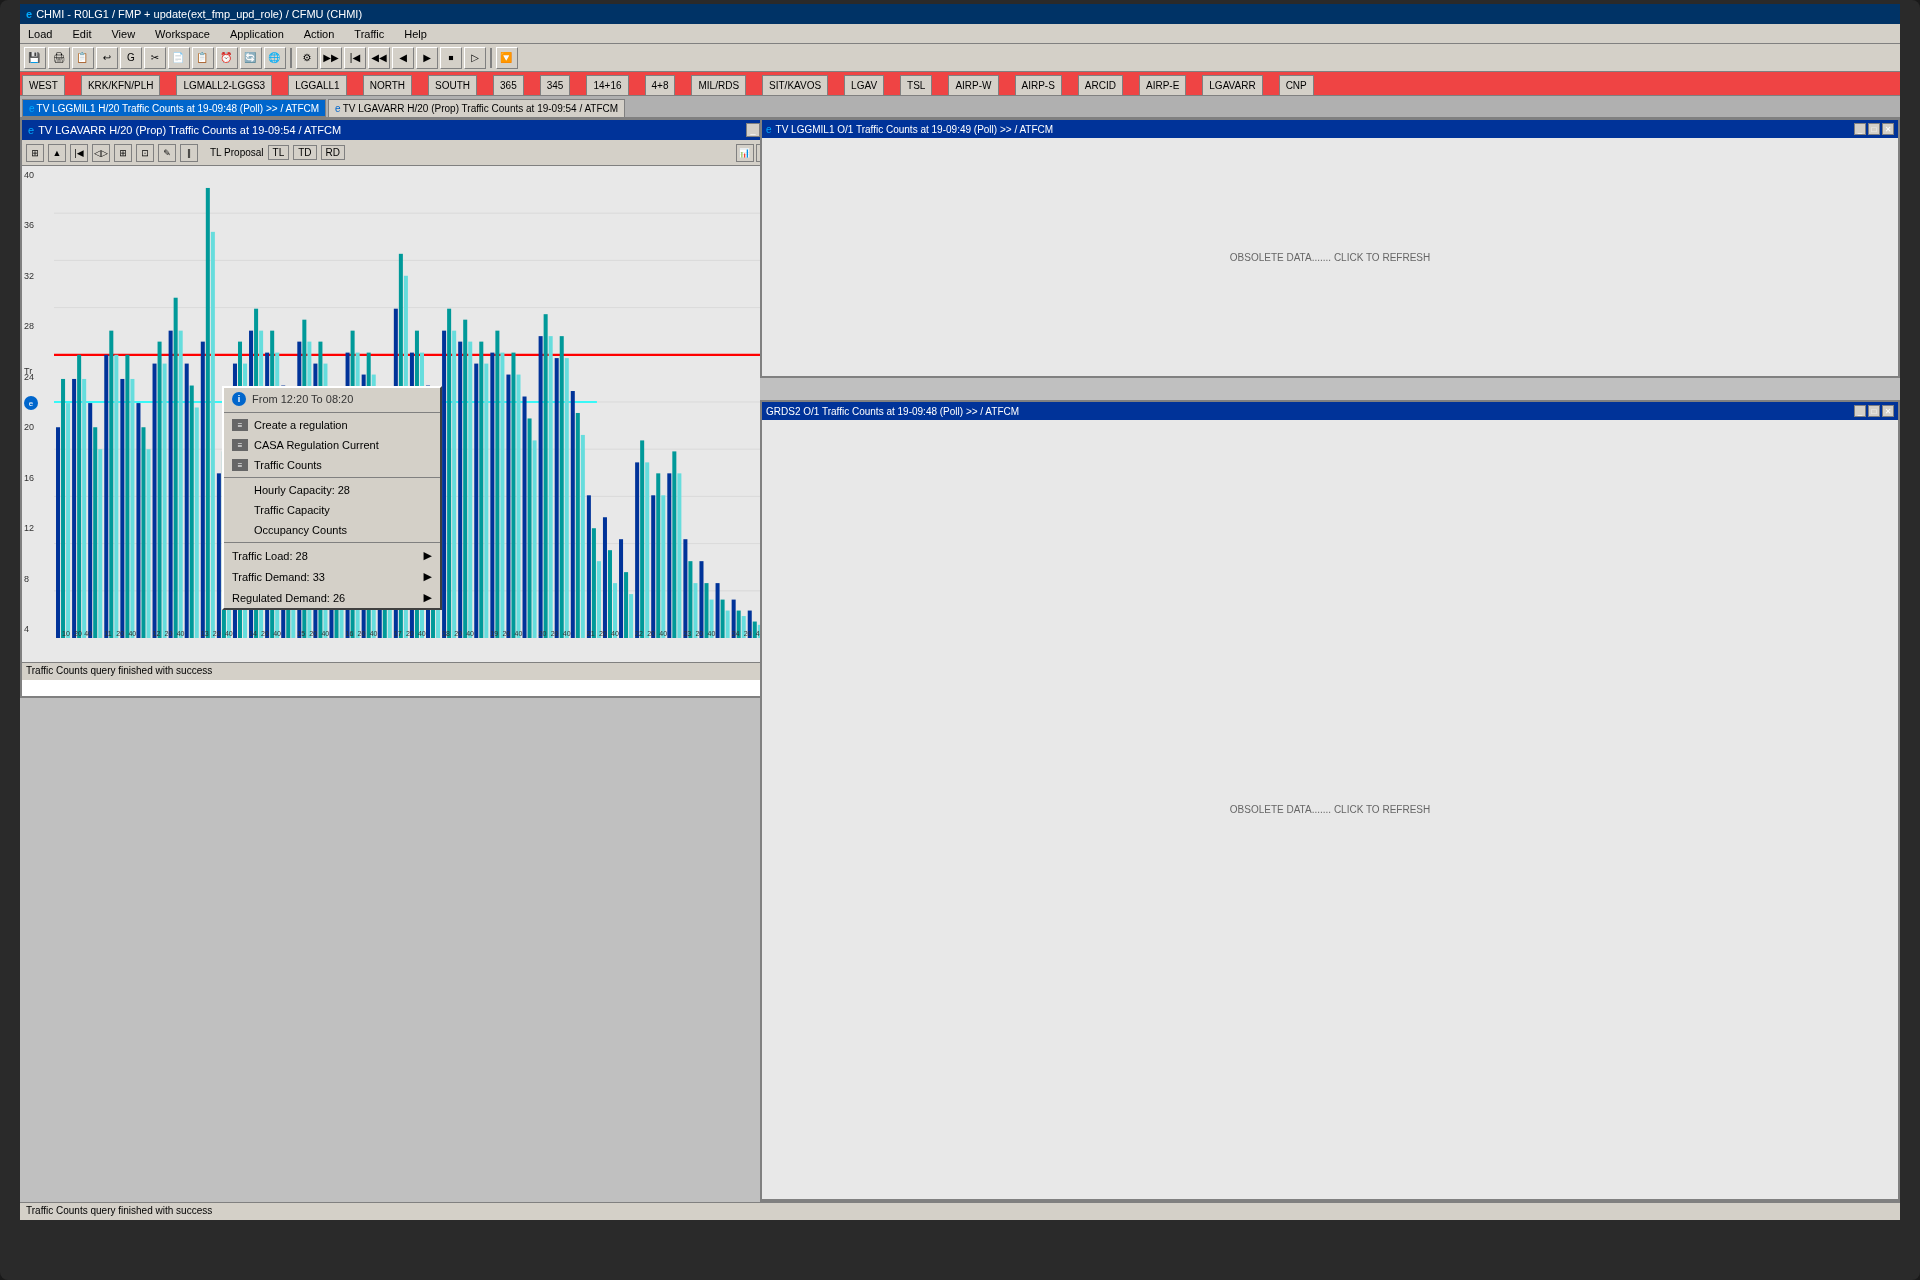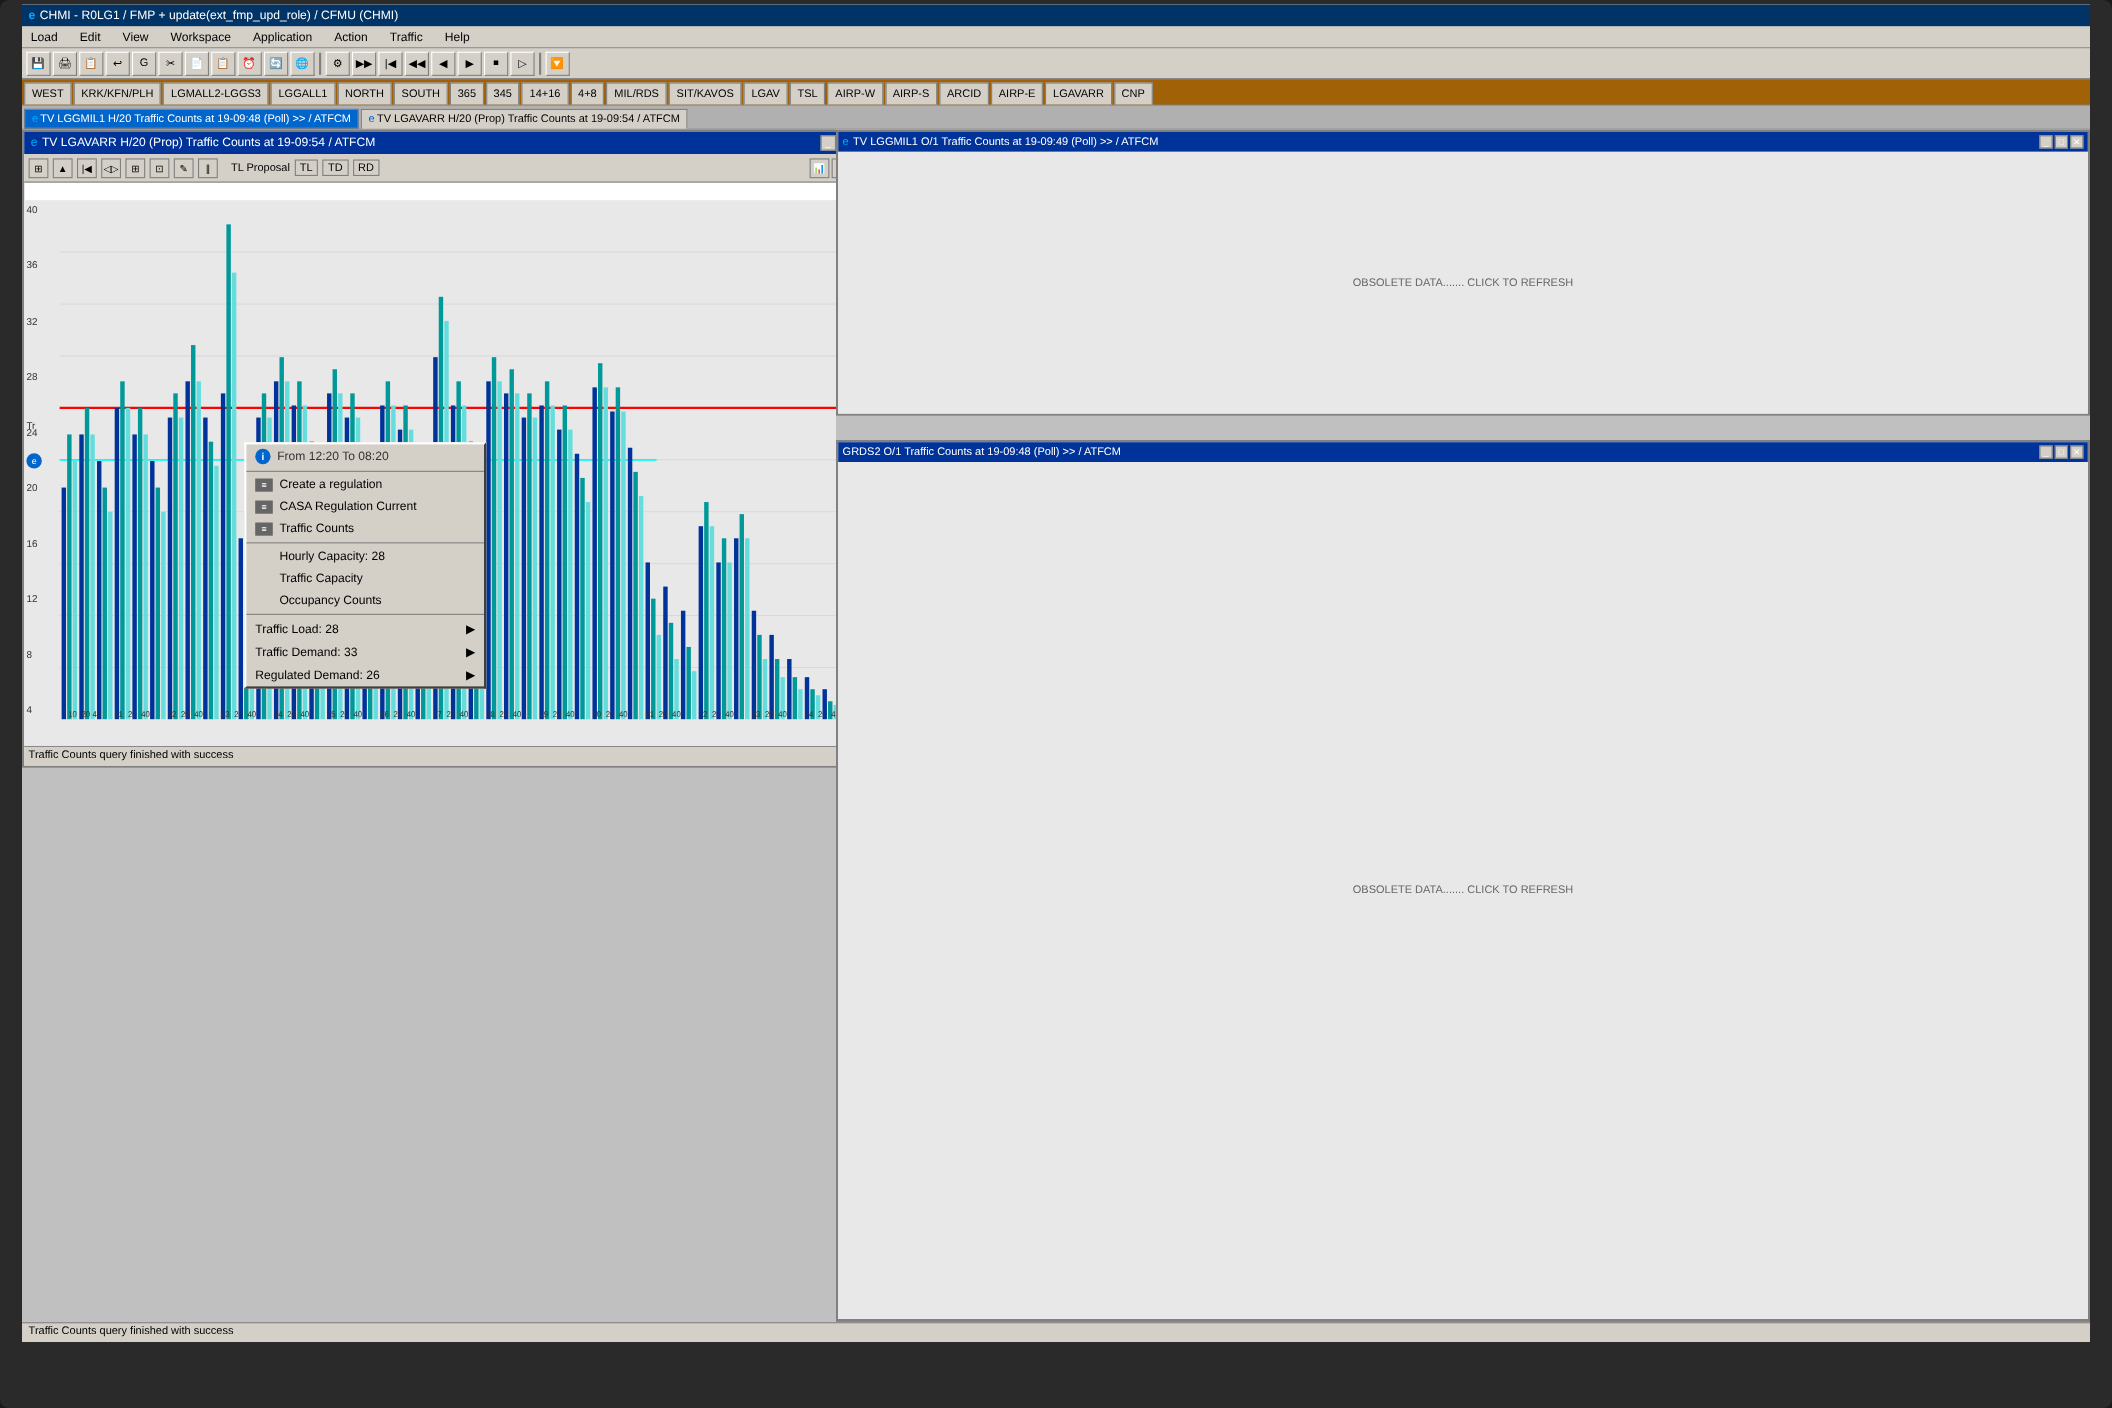--- a/index.html
+++ b/index.html
@@ -91,26 +91,26 @@
 
     .toolbar-sep {
       width: 2px;
       height: 20px;
       background: #808080;
       margin: 0 2px;
     }
 
     
     .tab-bar {
-      background: #a16207;
+      background: #ef4444;
       display: flex;
       flex-wrap: wrap;
       border-bottom: 1px solid #808080;
       padding: 2px 2px 0;
-      gap: 2px;
+      gap: 16px;
       height: 24px;
       align-items: flex-end;
     }
 
     .tab {
       background: #d4d0c8;
       border: 1px solid #808080;
       border-bottom: none;
       padding: 1px 6px;
       font-size: 10px;
@@ -476,21 +476,21 @@
           <div class="tl-td-btn">TL</div>
           <div class="tl-td-btn">TD</div>
           <div class="tl-td-btn">RD</div>
           <div style="margin-left:auto;display:flex;gap:2px;">
             <div class="chart-toolbar-btn">📊</div>
             <div class="chart-toolbar-btn">⊞</div>
             <div class="chart-toolbar-btn">⚙</div>
           </div>
         </div>
 
-        <div class="chart-area" style="position:relative;margin-top:16px;">
+        <div class="chart-area" style="position:relative;">
 
           <div class="y-axis">
             <span>40</span>
             <span>36</span>
             <span>32</span>
             <span>28</span>
             <span>24</span>
             <span>20</span>
             <span>16</span>
             <span>12</span>

